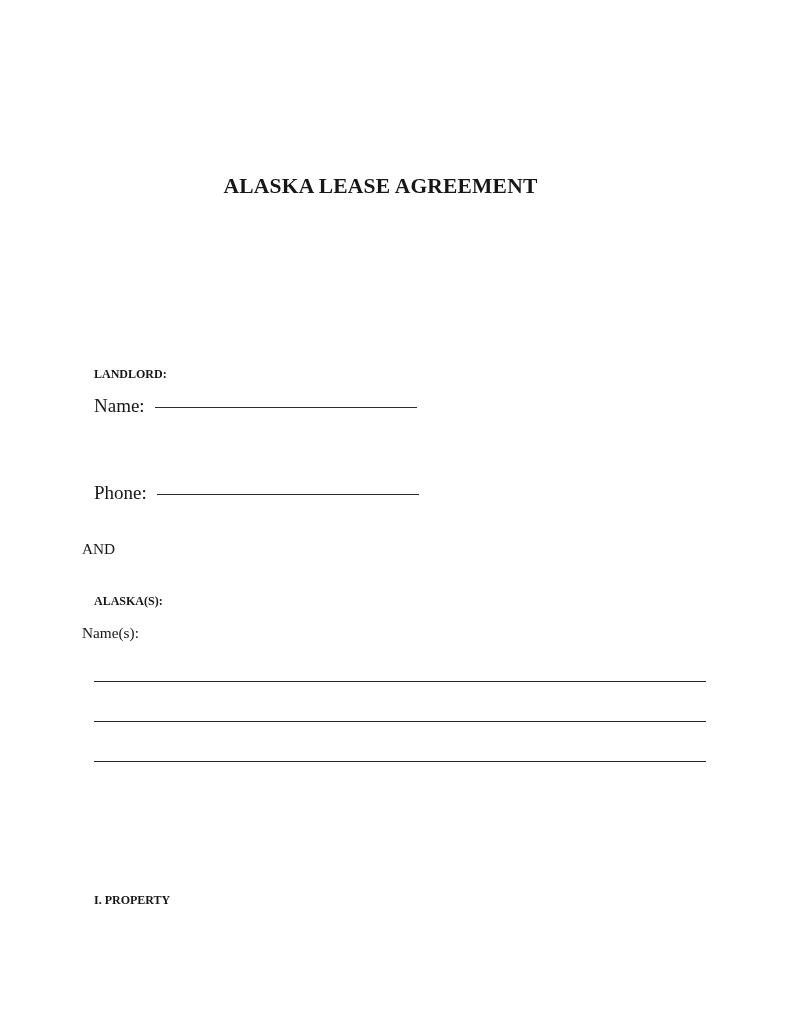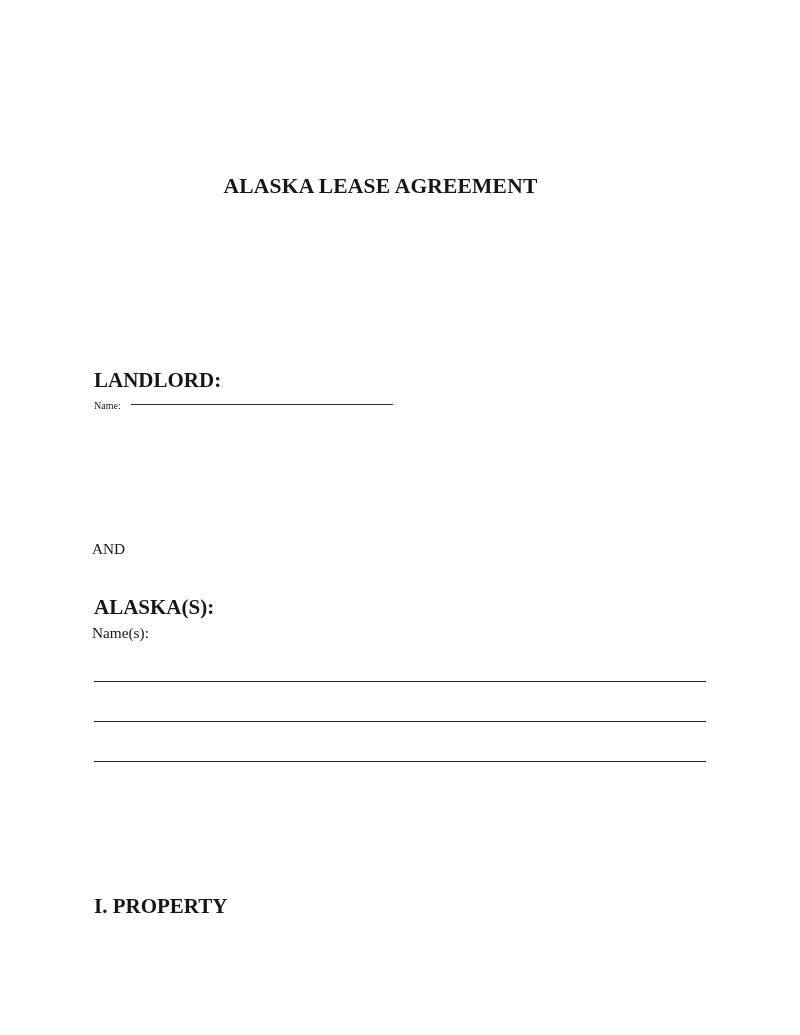--- a/index.html
+++ b/index.html
@@ -48,40 +48,40 @@
   .para {
     font-size: 15.3px;
     line-height: 31px;
     margin: 0;
   }
 
   
   .section-head {
     position: absolute;
     left: 94px;
-    font-size: 21px;
+    font-size: 12px;
     font-weight: bold;
     line-height: 1.25;
     white-space: nowrap;
   }
   #landlord-heading { top: 367px; }
   #tenant-heading   { top: 594px; }
   #property-heading { top: 893px; }
 
   
   .field-row {
     position: absolute;
     left: 94px;
     height: 24px;
     display: flex;
     align-items: baseline;
     white-space: nowrap;
   }
   .field-label {
-    font-size: 10px;
+    font-size: 19px;
     line-height: 24px;
   }
   .field-rule {
     display: inline-block;
     height: 0;
     border-bottom: 1.6px solid #2c2c30;
     position: relative;
     top: -4px;
     margin-left: 10px;
   }
@@ -92,21 +92,21 @@
   #row-phone          { top: 481px; }
 
   #row-name    .field-rule { width: 262px; }
   #row-mailing .field-rule { width: 252px; }
   #row-email   .field-rule { width: 262px; }
   #row-phone   .field-rule { width: 262px; }
 
   
   .plain-line {
     position: absolute;
-    left: 92px;
+    left: 82px;
     font-size: 15.3px;
     line-height: 1.3;
     white-space: nowrap;
   }
   #and-line        { top: 539px; }
   #names-line      { top: 623px; }
   #parties-line    { top: 838px; }
 
   
   .wide-rule {
@@ -130,20 +130,24 @@
 
   <div class="section-head" id="landlord-heading">LANDLORD:</div>
 
   <div class="field-row" id="row-name">
     <span class="field-label">Name:</span>
     <span class="field-rule"></span>
   </div>
 
 
 
+  <div class="field-row" id="row-phone">
+    <span class="field-label">Phone:</span>
+    <span class="field-rule"></span>
+  </div>
 
   <div class="plain-line" id="and-line">AND</div>
 
   <div class="section-head" id="tenant-heading">ALASKA(S):</div>
 
   <div class="plain-line" id="names-line">Name(s):</div>
 
   <div class="wide-rule" id="wide-rule-1"></div>
   <div class="wide-rule" id="wide-rule-2"></div>
   <div class="wide-rule" id="wide-rule-3"></div>

